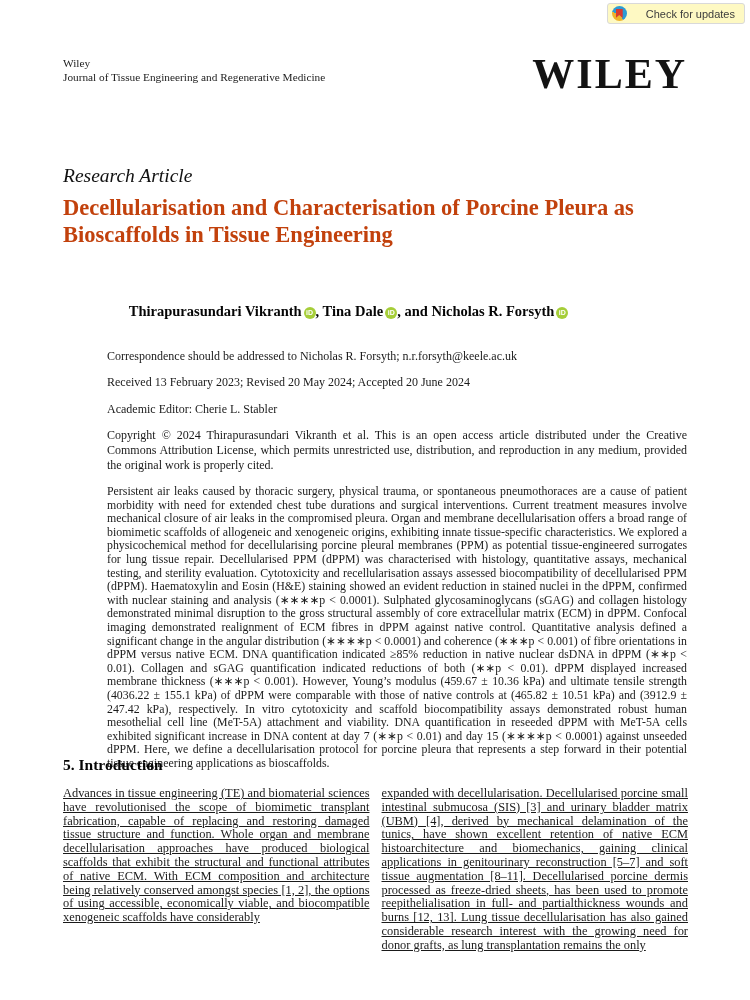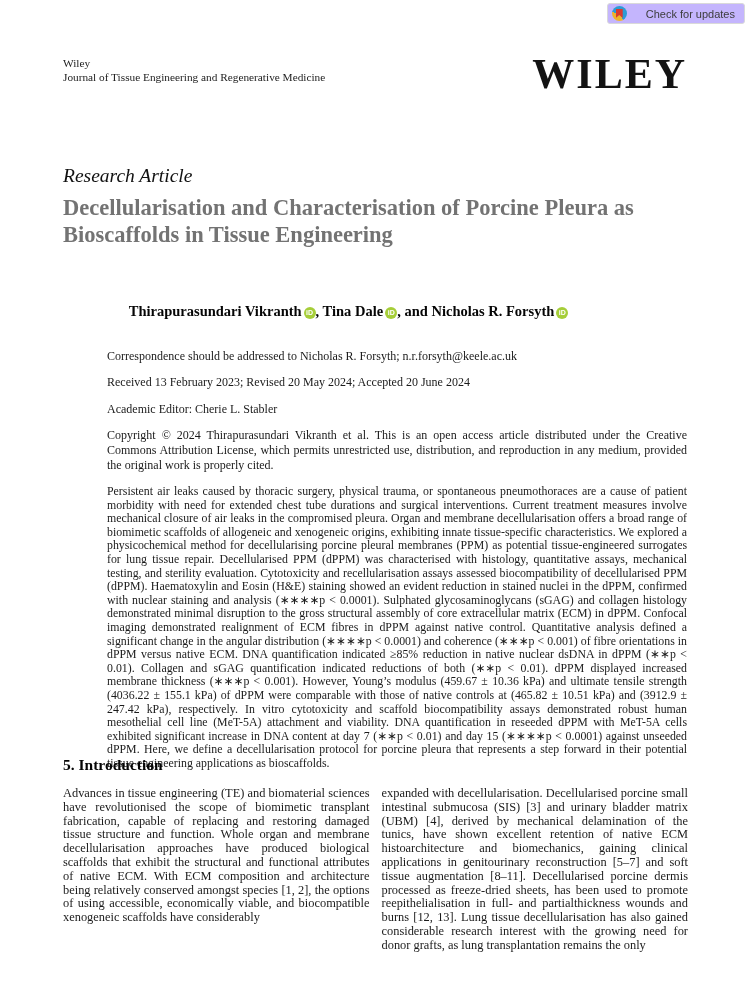--- a/index.html
+++ b/index.html
@@ -7,21 +7,21 @@
   .page {
     position:relative; width:750px; height:1000px; margin:0 auto;
     background:#ffffff; overflow:hidden;
     font-family:"Liberation Serif", serif; color:#1a1a1a;
   }
 
   
   .check-updates {
     position:absolute; top:3px; right:5px;
     display:flex; align-items:center; gap:19px;
-    background:#c4b5fd; border:1px solid #d9d9d9; border-radius:3px;
+    background:#fef9c3; border:1px solid #d9d9d9; border-radius:3px;
     padding:2px 9px 2px 4px; cursor:pointer;
     font-family:"Liberation Sans", sans-serif; font-size:11px; color:#3c3c3c;
   }
   .cm-icon {
     position:relative; width:15px; height:15px; border-radius:50%;
     background:conic-gradient(from 150deg, #eeb32a 0 130deg, #2d9bd3 130deg 360deg);
   }
   .cm-icon .bookmark {
     position:absolute; left:4px; top:3px; width:7px; height:9px;
     background:#d93a30;
@@ -39,41 +39,41 @@
     letter-spacing:2px; color:#131313;
   }
 
   
   .article-type {
     position:absolute; top:165px; left:63px;
     font-style:italic; font-size:19.5px; color:#111;
   }
   .article-title {
     position:absolute; top:194px; left:63px; width:635px;
-    font-weight:bold; font-size:22.5px; line-height:27px; color:#737373;
+    font-weight:bold; font-size:22.5px; line-height:27px; color:#c2410c;
   }
 
   
   .meta { position:absolute; top:286px; left:107px; width:580px; }
   .authors { font-size:14.5px; font-weight:bold; color:#050505; white-space:pre-wrap; }
   .orcid {
     display:inline-block; width:12px; height:12px; border-radius:50%;
     background:#A6CE39; color:#ffffff; font-family:"Liberation Sans", sans-serif;
     font-size:7px; font-weight:bold; line-height:12px; text-align:center;
     vertical-align:1px; margin-left:2px; cursor:pointer;
   }
   .affiliation { margin-top:14px; font-style:italic; font-size:12px; }
   .meta-line { margin-top:11.5px; font-size:12px; }
   .copyright { margin-top:11.5px; font-size:12px; line-height:15px; text-align:justify; }
   .abstract { margin-top:12px; font-size:11.85px; line-height:13.6px; text-align:justify; }
 
   
   .section { position:absolute; top:756px; left:63px; width:625px; }
   .section-heading { font-size:15.5px; font-weight:bold; color:#050505; }
-  .columns { display:flex; gap:12px; margin-top:13px; }
+  .columns { display:flex; gap:12px; margin-top:13px;text-decoration:underline; }
   .col { width:307px; font-size:12.4px; line-height:13.8px; text-align:justify; }
 </style>
 </head>
 <body>
 
 <div class="page">
 
   <div class="check-updates">
     <span class="cm-icon">
         <span class="bookmark"></span>

